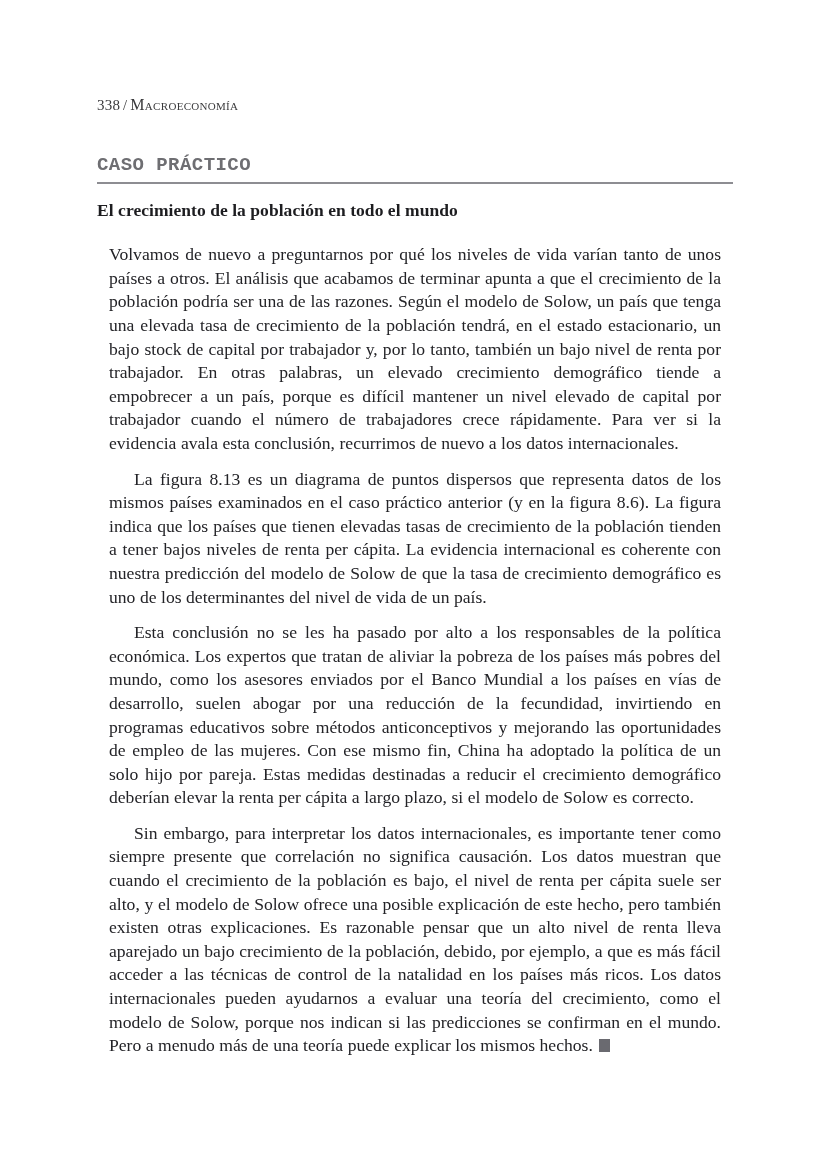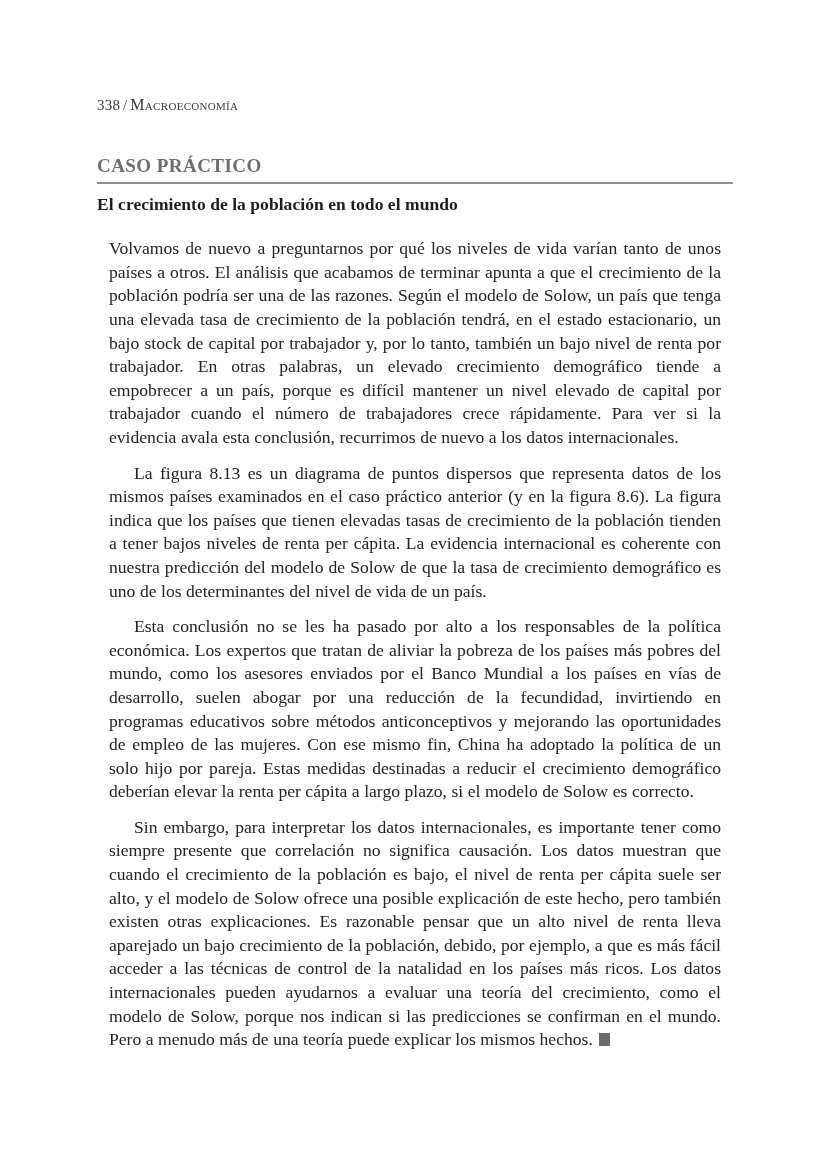--- a/index.html
+++ b/index.html
@@ -48,21 +48,21 @@
     font-size: 16px;
     letter-spacing: 0.3px;
   }
 
   
   .case-study {
     margin-top: 41px;
   }
 
   .case-label {
-    font-family: Liberation Serif, serif;
+    font-family: Liberation Mono, monospace;
     font-size: 19px;
     font-weight: 600;
     color: #6e6e72;
     letter-spacing: 0.45px;
     line-height: 1.15;
     margin: 0;
   }
 
   .case-rule {
     height: 2px;
@@ -70,21 +70,21 @@
     margin: 5px 0 0 0;
     width: 636px;
   }
 
   .case-title {
     font-family: "Liberation Serif", "DejaVu Serif", serif;
     font-size: 17.5px;
     font-weight: bold;
     color: #1d1d20;
     letter-spacing: 0.05px;
-    margin: 10px 0 0 0;
+    margin: 16px 0 0 0;
     line-height: 1.2;
   }
 
   
   .body-copy {
     margin-top: 22px;
   }
 
   .body-copy p {
     font-family: "Liberation Serif", "DejaVu Serif", serif;

